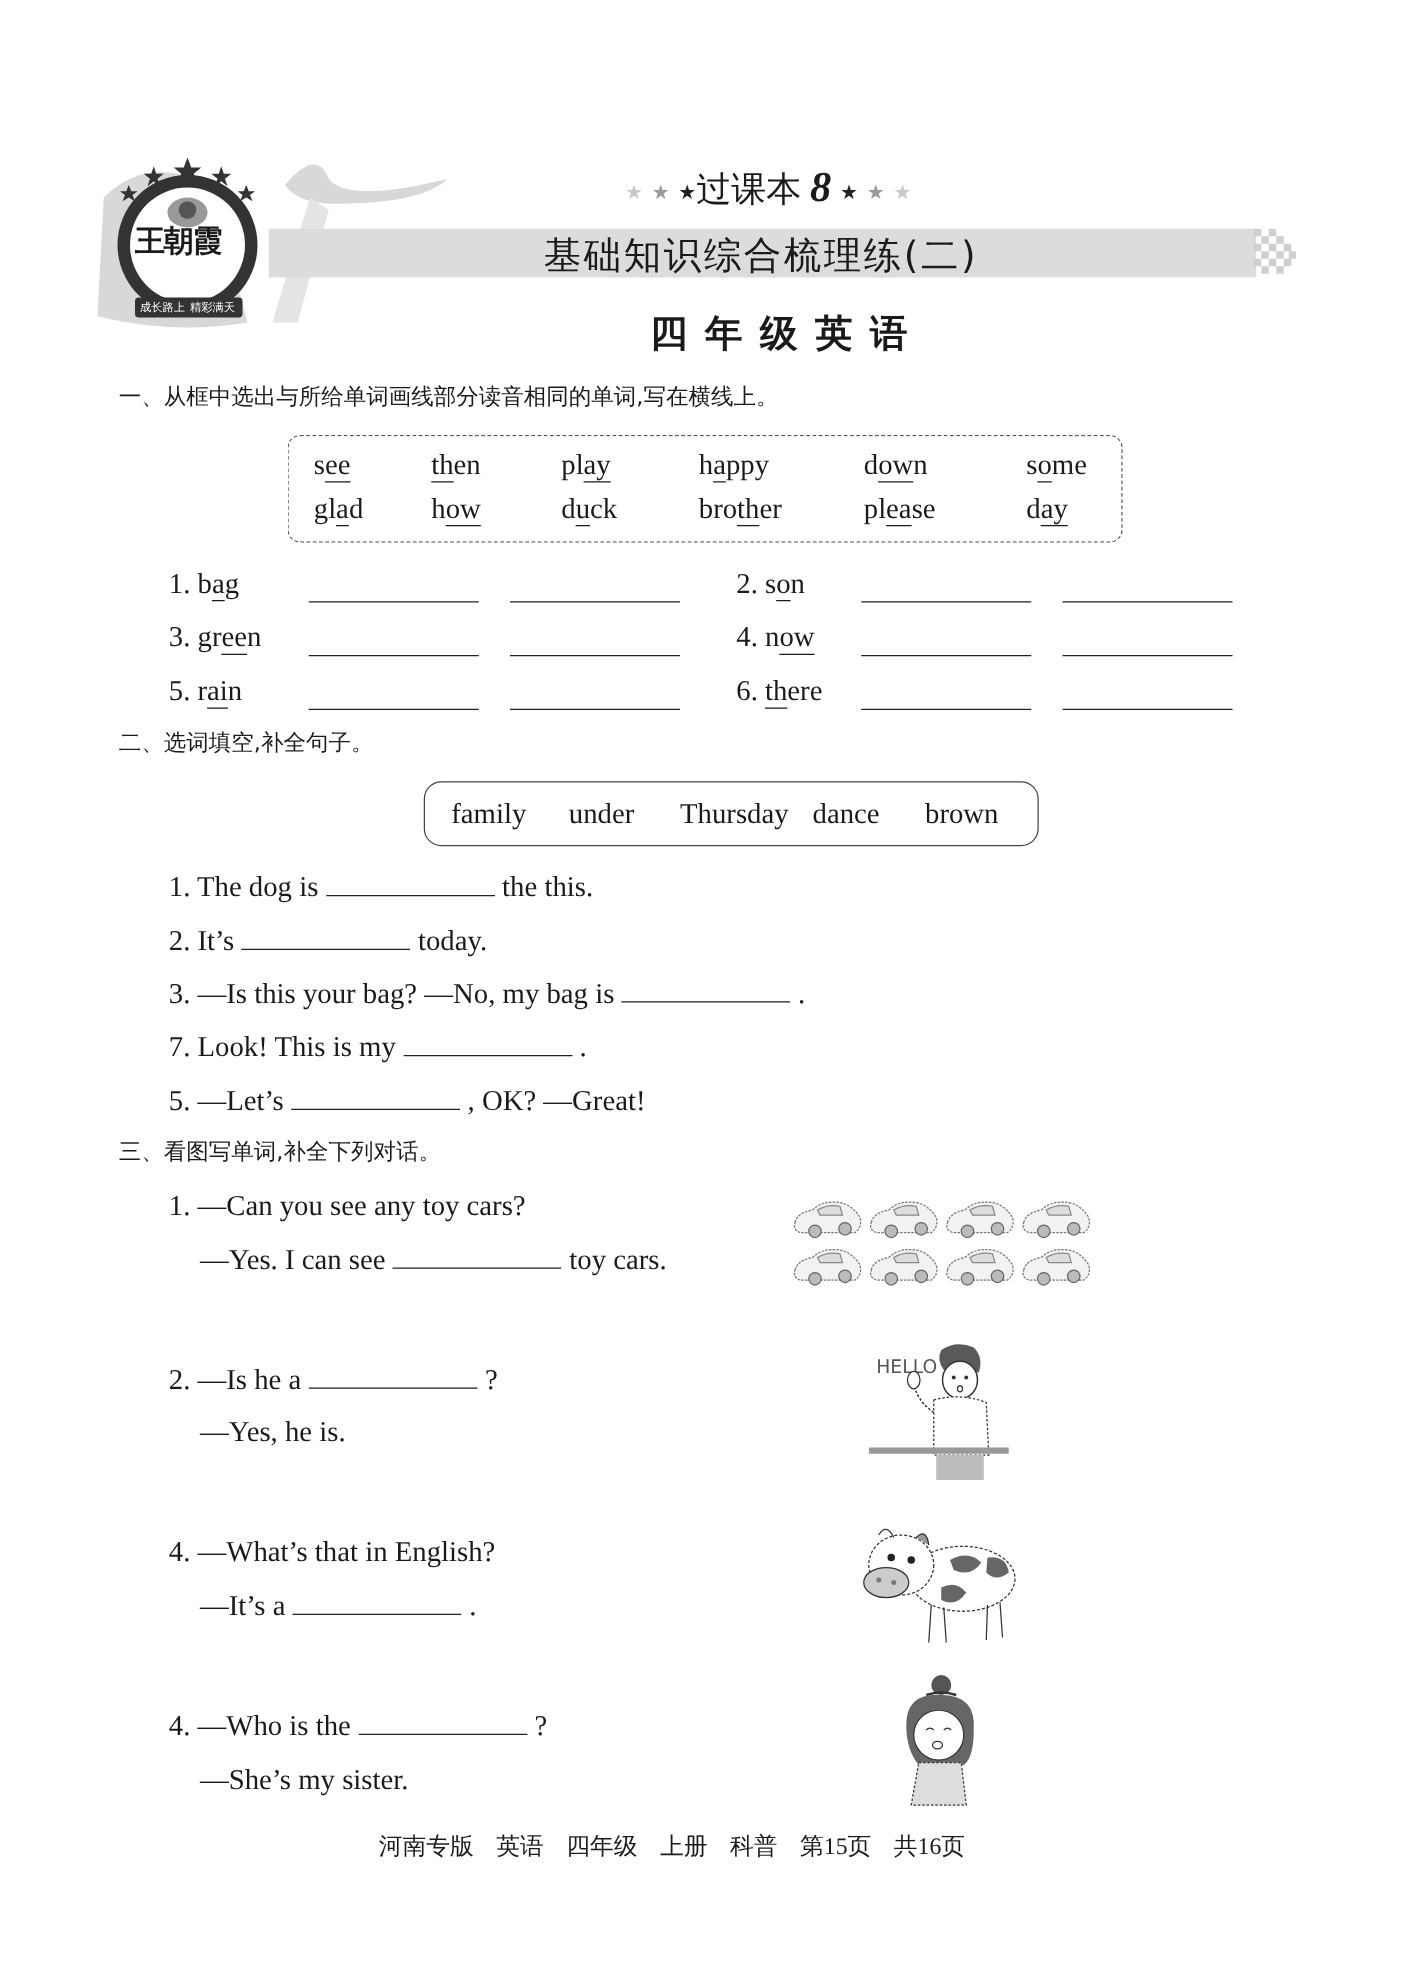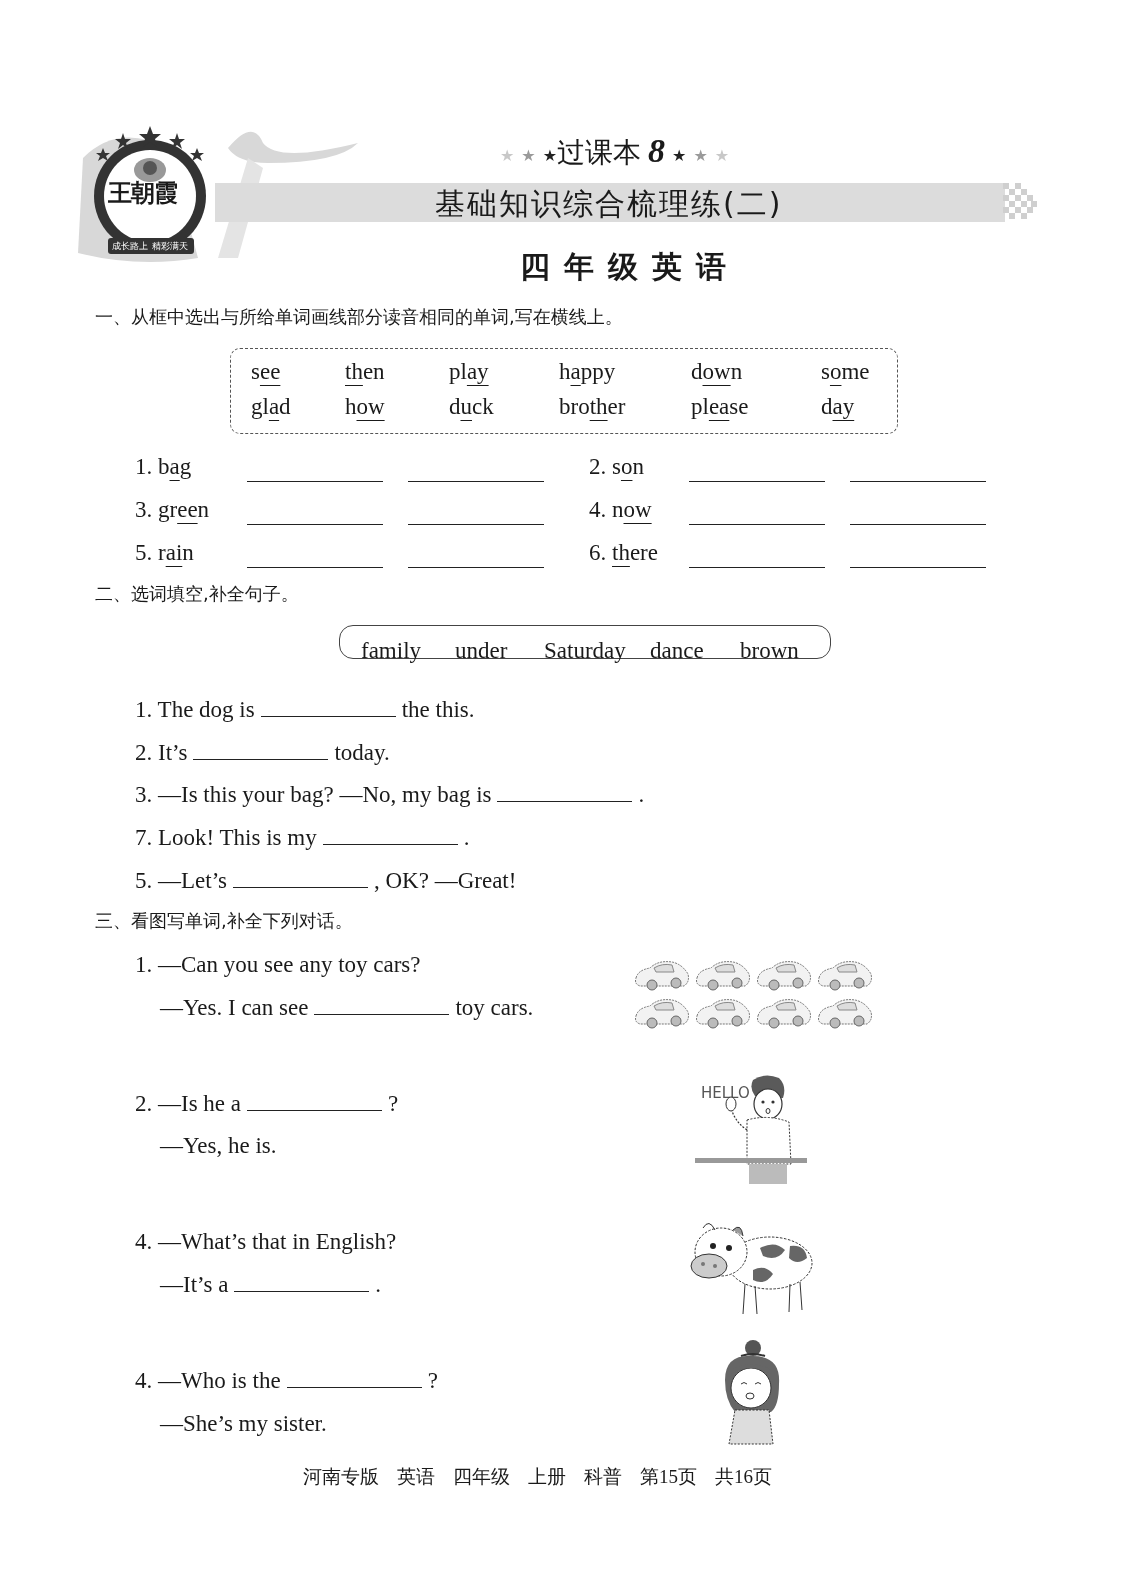--- a/index.html
+++ b/index.html
@@ -28,21 +28,21 @@
   
   #wordbox1 { left:230px; top:348px; width:668px; height:86px; border:1.5px dashed #555; border-radius:10px; box-sizing:border-box; }
   .wb-word { position:absolute; font-size:23px; white-space:nowrap; }
   .ul { text-decoration:underline; text-underline-offset:6px; text-decoration-thickness:1px; }
 
   
   .ph-item { position:absolute; font-size:23px; white-space:nowrap; }
   .blank { position:absolute; border-bottom:1.3px solid #222; height:0; }
 
   
-  #wordbox2 { left:339px; top:625px; width:492px; height:34px; border:1.5px solid #444; border-radius:14px; box-sizing:border-box; }
+  #wordbox2 { left:339px; top:625px; width:492px; height:52px; border:1.5px solid #444; border-radius:14px; box-sizing:border-box; }
   .wb2-word { position:absolute; top:12px; font-size:23px; white-space:nowrap; }
 
   
   .sent { position:absolute; font-size:23px; white-space:nowrap; }
   .inline-blank { display:inline-block; width:135px; border-bottom:1.3px solid #222; height:18px; vertical-align:baseline; margin:0 6px; }
 
   
   #footer { left:303px; top:1464px; font-size:19px; white-space:nowrap; word-spacing:14px; }
   #footer span { margin-right:18px; }
 
@@ -140,21 +140,21 @@
     <div class="blank" style="left: 408px; top: 567px; width: 136px;"></div>
     <div class="ph-item serif" style="left: 589px; top: 540px;"><span>6. </span><span class="ul">th</span><span>ere</span></div>
     <div class="blank" style="left: 689px; top: 567px; width: 136px;"></div>
     <div class="blank" style="left: 850px; top: 567px; width: 136px;"></div>
   </div>
 
 <div id="sec2-head" class="abs sans sec-head">二、选词填空,补全句子。</div>
 <div id="wordbox2" class="abs serif">
     <span class="wb2-word" style="left: 21px;">family</span>
     <span class="wb2-word" style="left: 115px;">under</span>
-    <span class="wb2-word" style="left: 204px;">Saturday</span>
+    <span class="wb2-word" style="left: 204px;">Thursday</span>
     <span class="wb2-word" style="left: 310px;">dance</span>
     <span class="wb2-word" style="left: 400px;">brown</span>
   </div>
 <div id="s2-sentences">
     <div class="sent serif" style="left: 135px; top: 697px;"><span>1. The dog is</span><span class="inline-blank"></span><span>the this.</span></div>
     <div class="sent serif" style="left: 135px; top: 739.7px;"><span>2. It’s</span><span class="inline-blank"></span><span>today.</span></div>
     <div class="sent serif" style="left: 135px; top: 782.4px;"><span>3. —Is this your bag? —No, my bag is</span><span class="inline-blank"></span><span>.</span></div>
     <div class="sent serif" style="left: 135px; top: 825.1px;"><span>7. Look!  This is my</span><span class="inline-blank"></span><span>.</span></div>
     <div class="sent serif" style="left: 135px; top: 867.8px;"><span>5. —Let’s</span><span class="inline-blank"></span><span>, OK? —Great!</span></div>
   </div>

